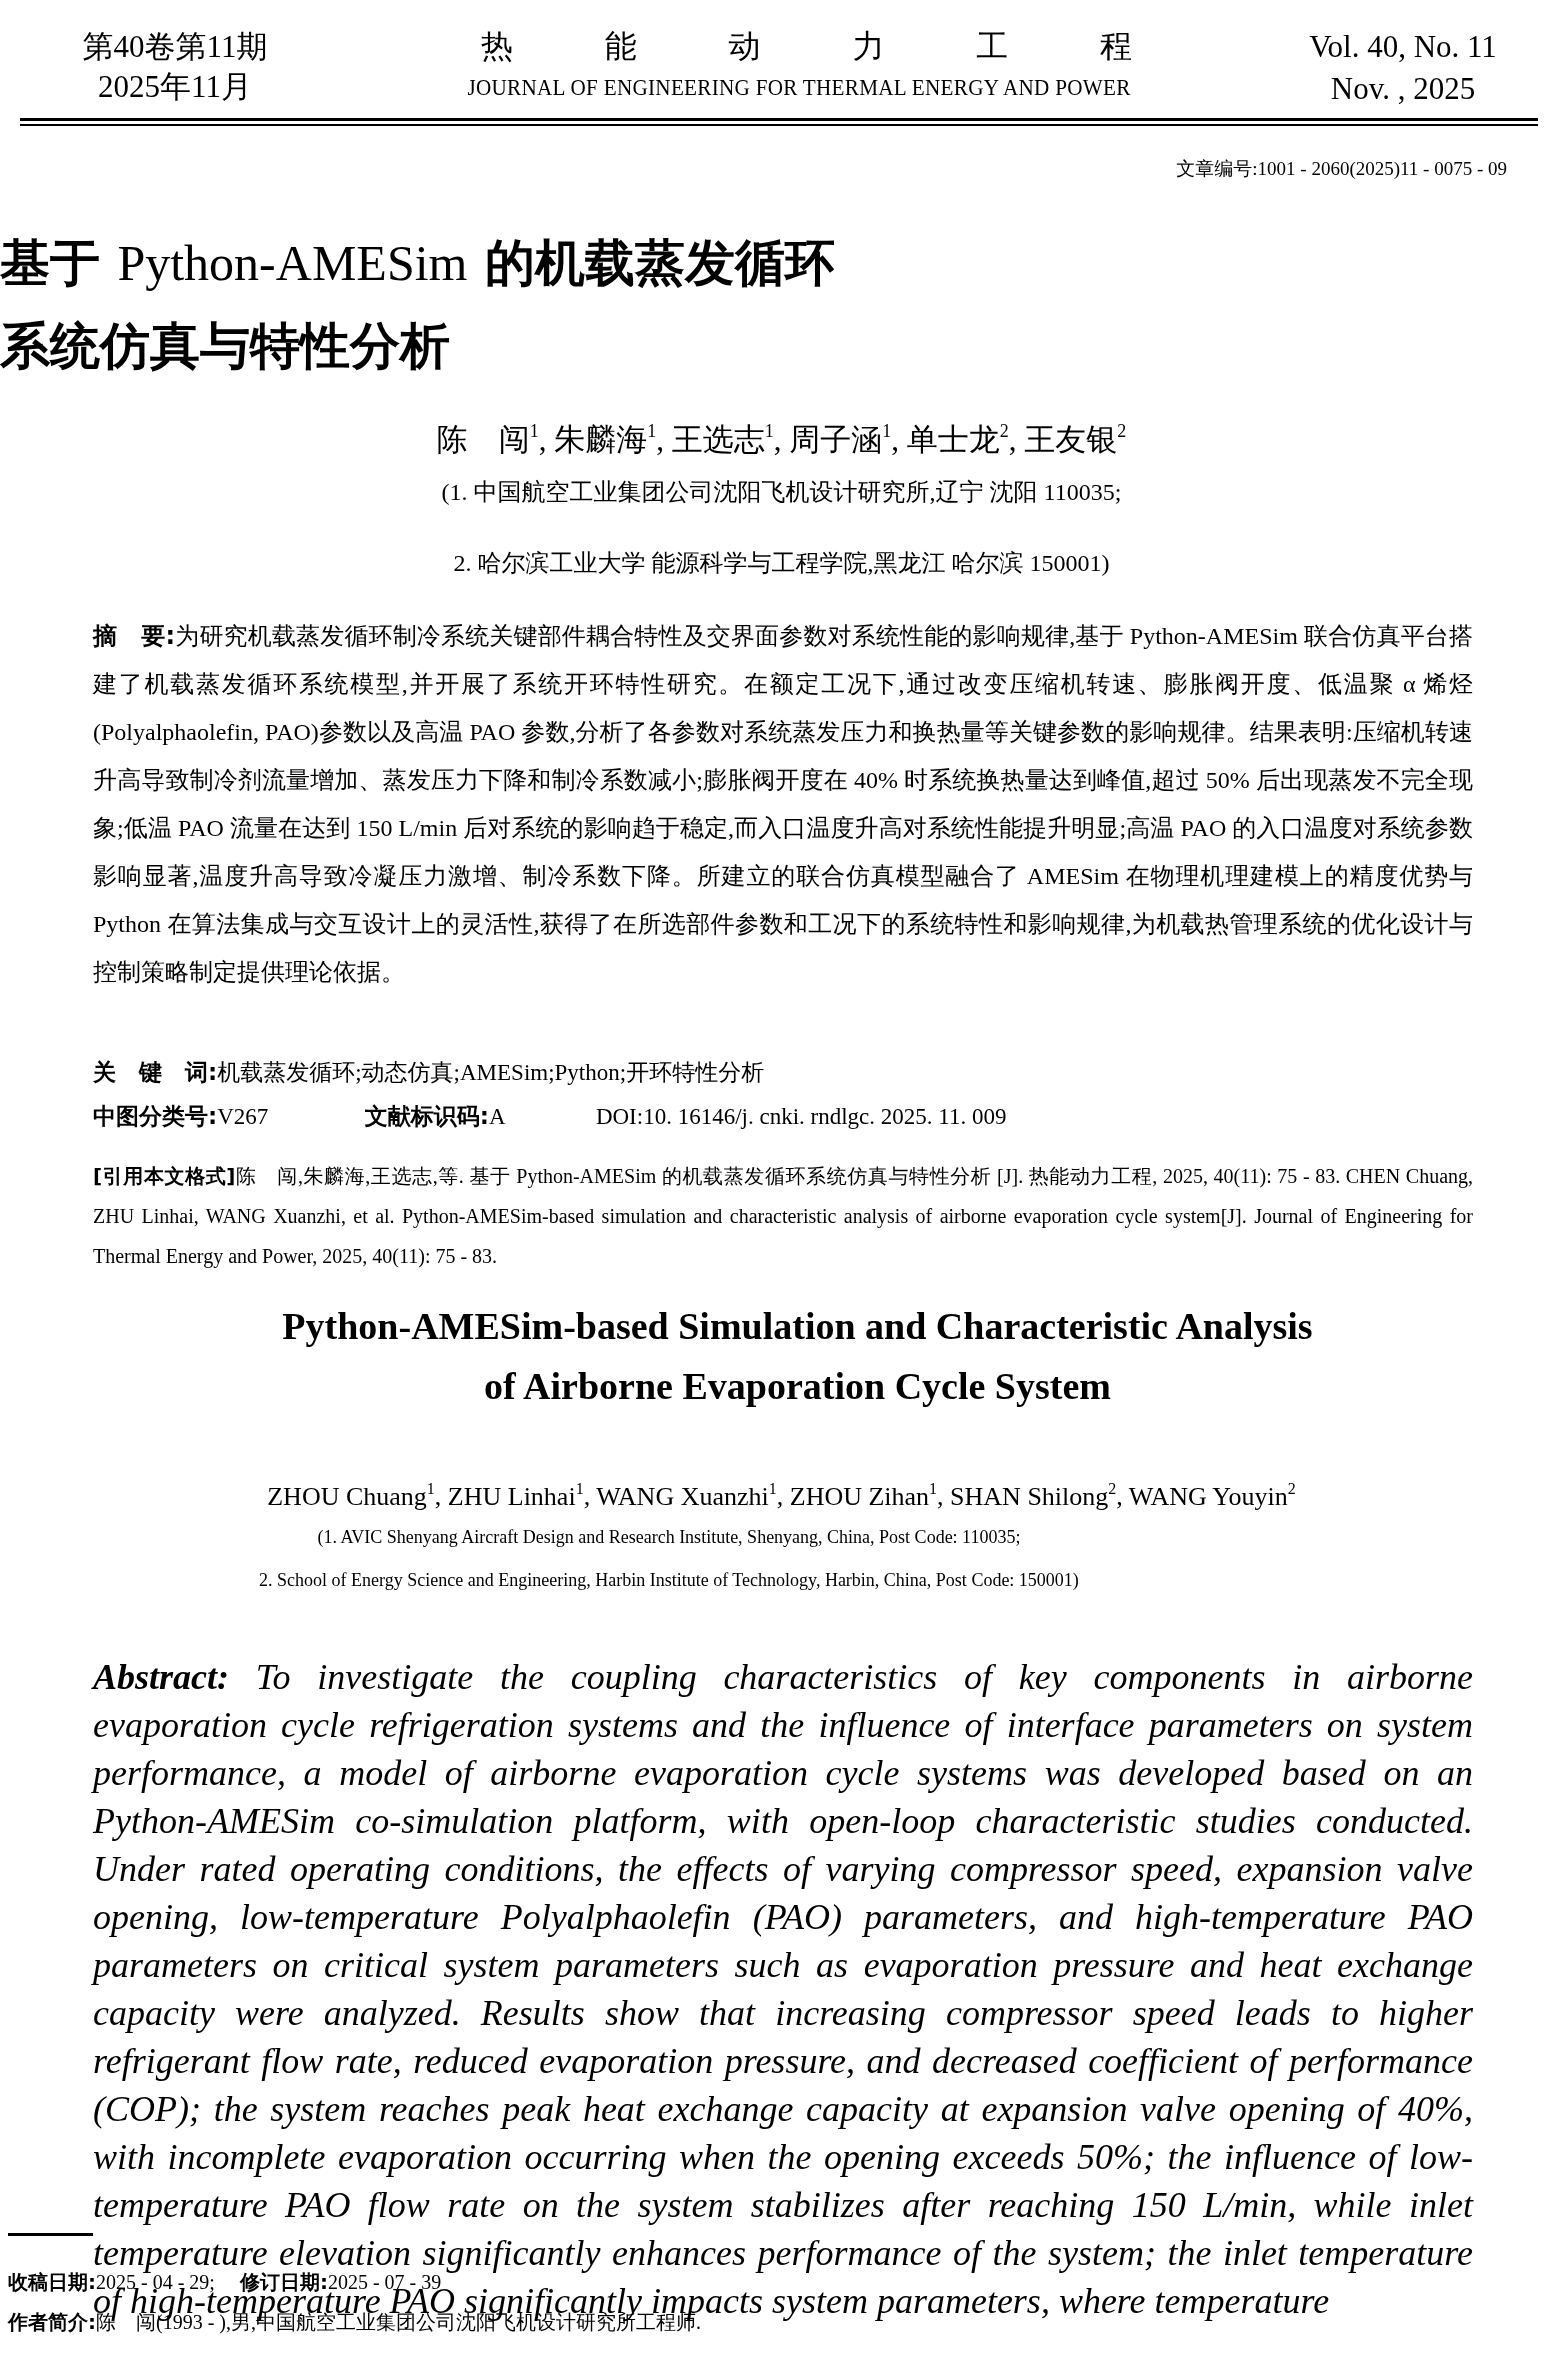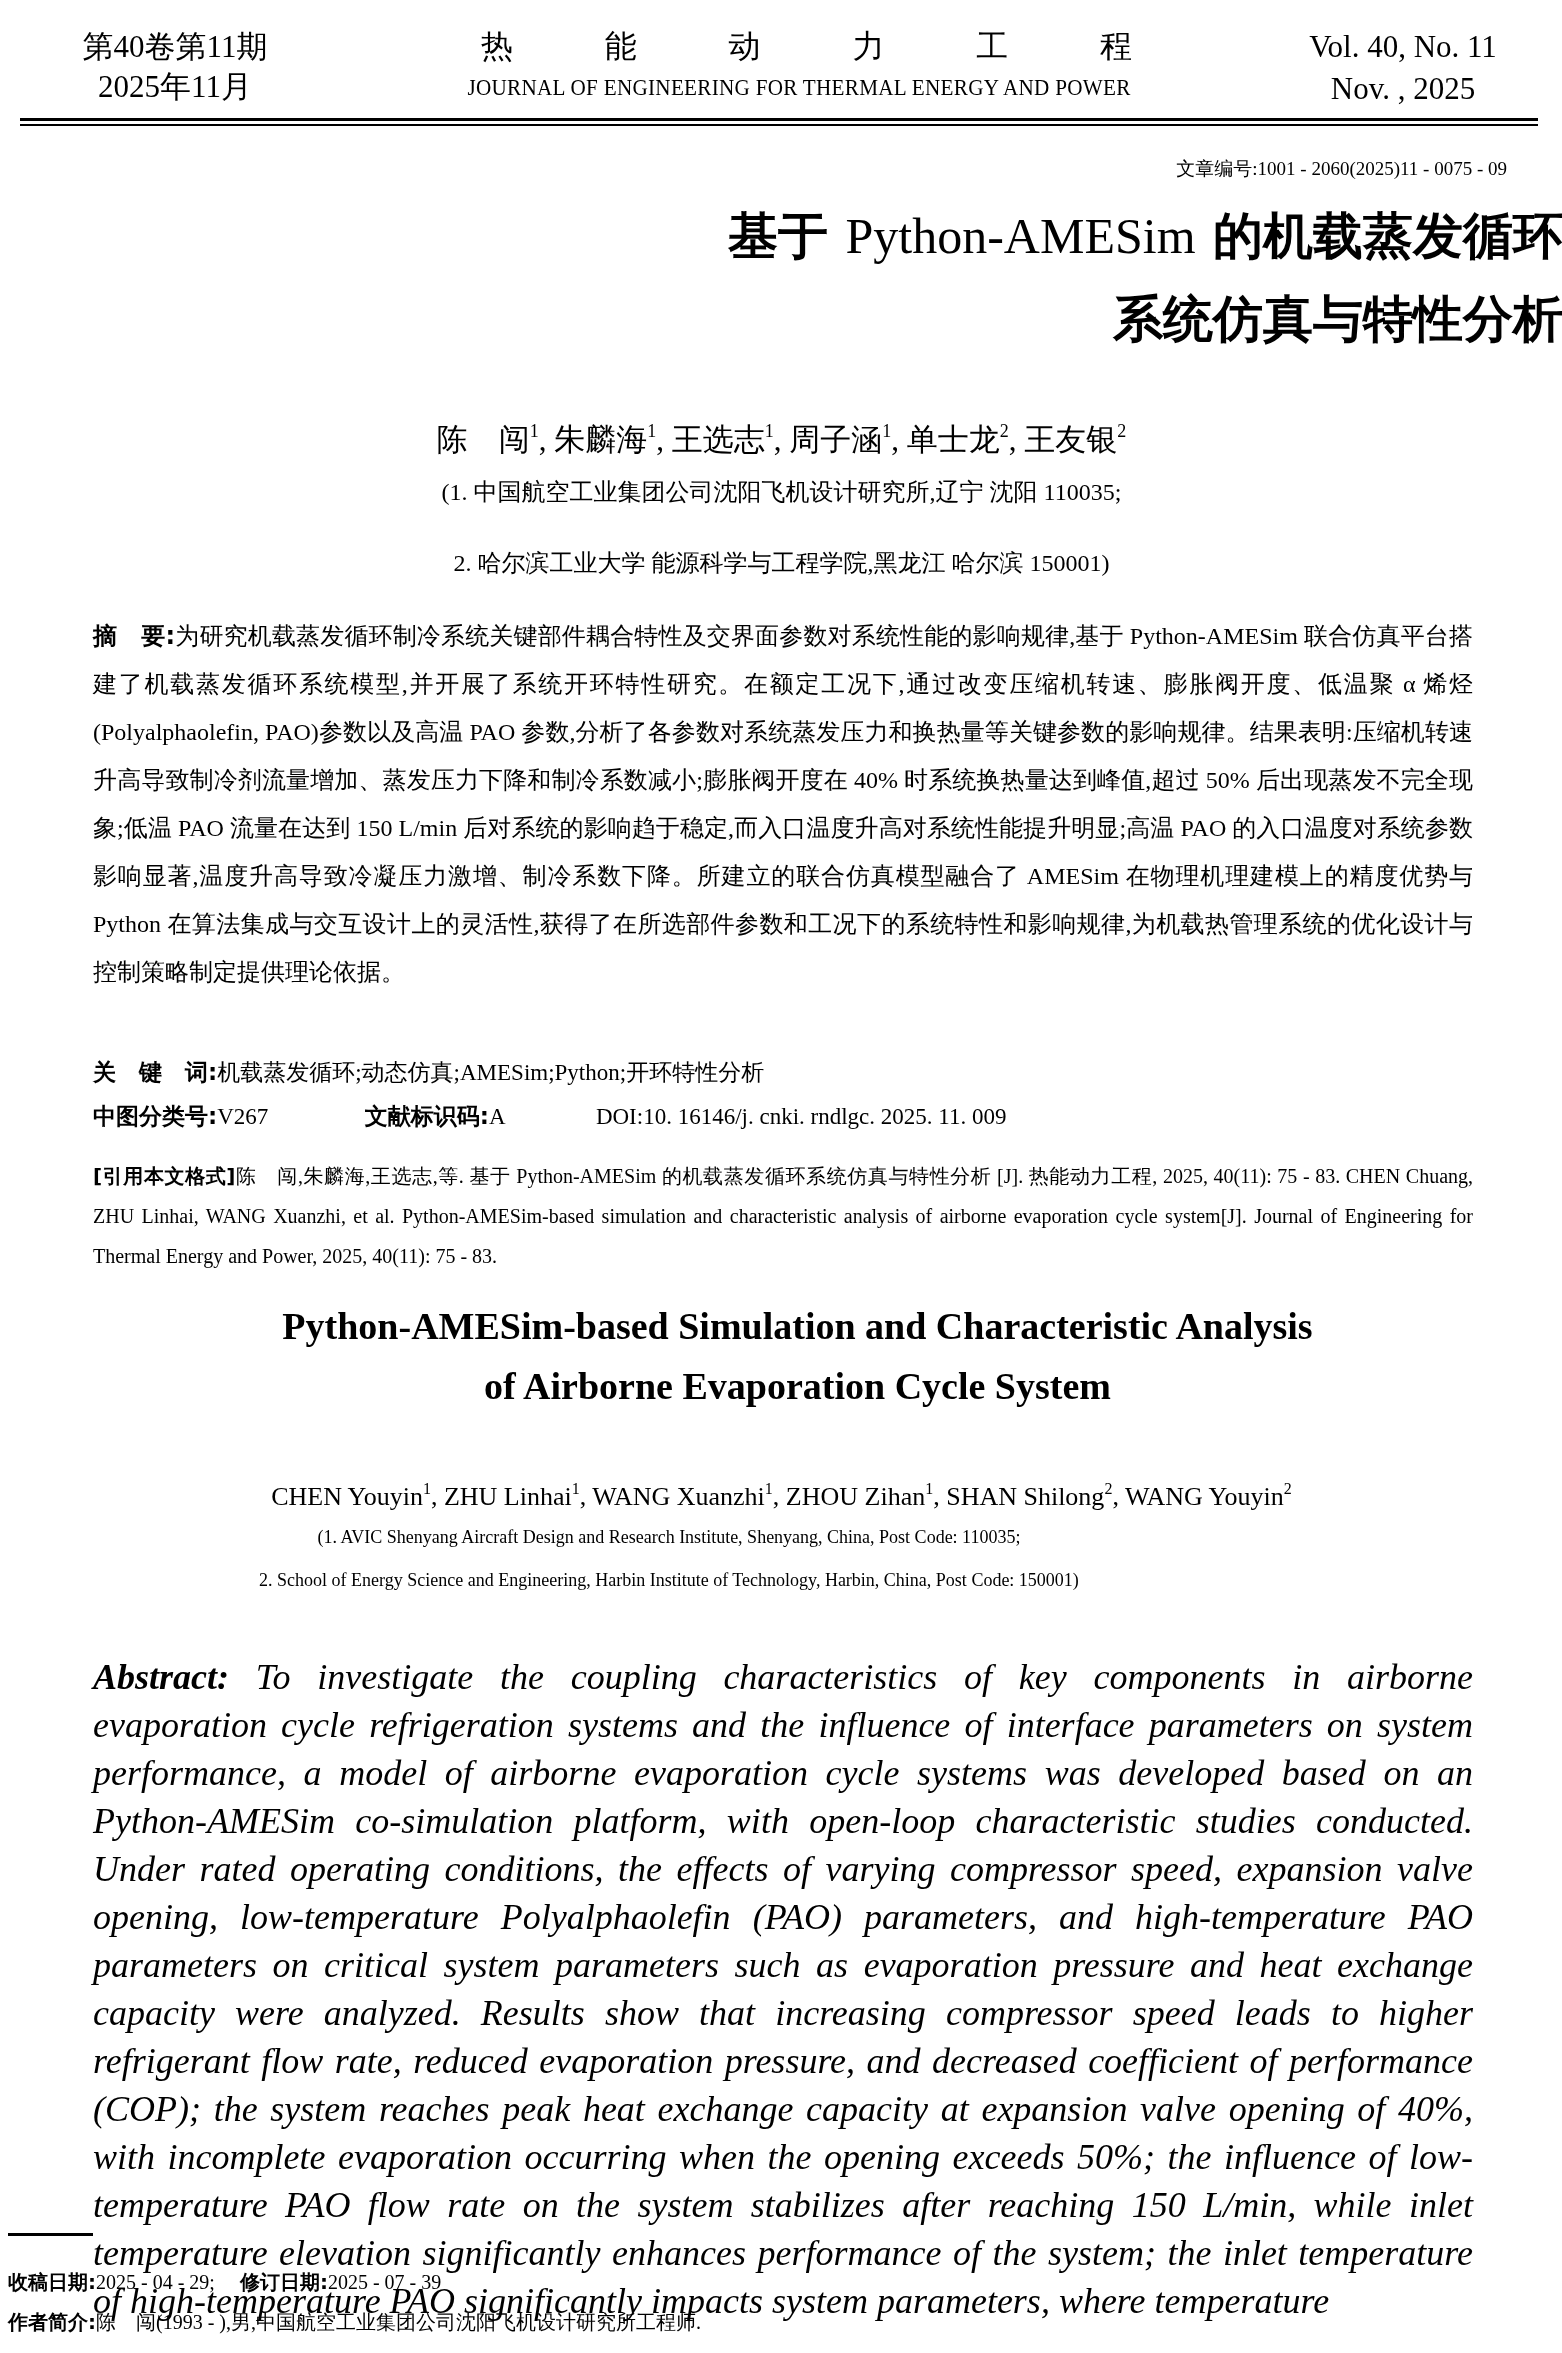--- a/index.html
+++ b/index.html
@@ -10,21 +10,21 @@
     .abs { position: absolute; }
     
     .hdr { font-size: 31px; line-height: 1; white-space: nowrap; }
     .hdr-left { left: 55px; text-align: center; width: 240px; }
     .hdr-right { right: 55px; text-align: center; width: 210px; }
     .hdr-cn-journal { left: 481px; width: 651px; display: flex; justify-content: space-between; font-size: 32px; }
     .hdr-en-journal { left: 386px; width: 826px; text-align: center; font-size: 23px; letter-spacing: 0.3px; transform: scaleX(0.92); transform-origin: center; }
     .rule { left: 20px; right: 25px; height: 2.5px; background: #000; }
     .article-no { right: 56px; top: 156px; font-size: 19px; }
     
-    .cn-title { left: 0; width: 1563px; text-align: right; font-family: "DejaVu Sans", "Liberation Sans", sans-serif; font-weight: bold; font-size: 50px; line-height: 1; }
+    .cn-title { left: 0; width: 1563px; text-align: left; font-family: "DejaVu Sans", "Liberation Sans", sans-serif; font-weight: bold; font-size: 50px; line-height: 1; margin-top: 27px; }
     .cn-title .latin { font-family: "Liberation Serif", serif; font-weight: normal; }
     .authors-cn { left: 0; width: 1563px; text-align: center; font-size: 31px; }
     .authors-cn sup { font-size: 18px; vertical-align: 13px; }
     .aff-cn { left: 0; width: 1563px; text-align: center; font-size: 24px; }
     
     .para { left: 93px; width: 1380px; font-size: 24px; line-height: 48px; text-align: justify; }
     .para .lbl { font-family: "DejaVu Sans", "Liberation Sans", sans-serif; font-weight: bold; }
     .meta-line { left: 93px; font-size: 23px; white-space: nowrap; }
     .meta-line .lbl { font-family: "DejaVu Sans", "Liberation Sans", sans-serif; font-weight: bold; }
     .cite { left: 93px; width: 1380px; font-size: 20px; line-height: 40px; text-align: justify; }
@@ -96,21 +96,21 @@
 </div>
 
 <div class="abs cite" style="top:1156px;">
   <span class="lbl">[引用本文格式]</span><span>陈　闯,朱麟海,王选志,等. 基于 Python-AMESim 的机载蒸发循环系统仿真与特性分析 [J]. 热能动力工程, 2025, 40(11): 75 - 83. CHEN Chuang, ZHU Linhai, WANG Xuanzhi, et al. Python-AMESim-based simulation and characteristic analysis of airborne evaporation cycle system[J]. Journal of Engineering for Thermal Energy and Power, 2025, 40(11): 75 - 83.</span>
 </div>
 
 <div class="abs en-title" style="top:1298px;">Python-AMESim-based Simulation and Characteristic Analysis</div>
 <div class="abs en-title" style="top:1358px;">of Airborne Evaporation Cycle System</div>
 
 <div class="abs authors-en" style="top:1480px;">
-  <span><span>CHEN Youyin</span><sup>1</sup></span>,
+  <span><span>ZHOU Chuang</span><sup>1</sup></span>,
   <span><span>ZHU Linhai</span><sup>1</sup></span>,
   <span><span>WANG Xuanzhi</span><sup>1</sup></span>,
   <span><span>ZHOU Zihan</span><sup>1</sup></span>,
   <span><span>SHAN Shilong</span><sup>2</sup></span>,
   <span><span>WANG Youyin</span><sup>2</sup></span>
 </div>
 <div class="abs aff-en" style="top:1527px;">(1. AVIC Shenyang Aircraft Design and Research Institute, Shenyang, China, Post Code: 110035;</div>
 <div class="abs aff-en" style="top:1570px;">2. School of Energy Science and Engineering, Harbin Institute of Technology, Harbin, China, Post Code: 150001)</div>
 
 <div class="abs abs-en" style="top:1653px;">

